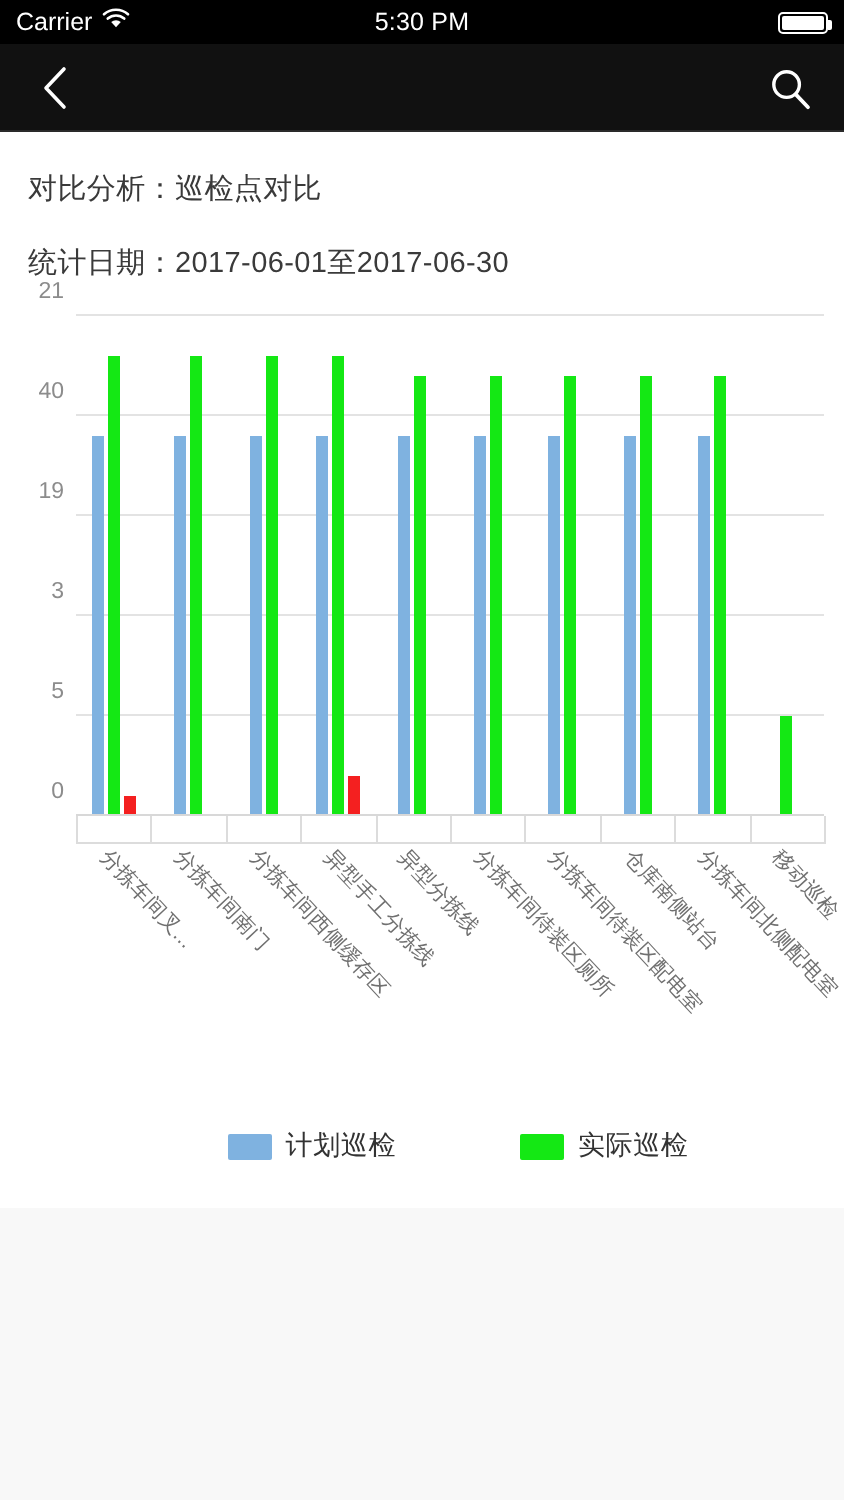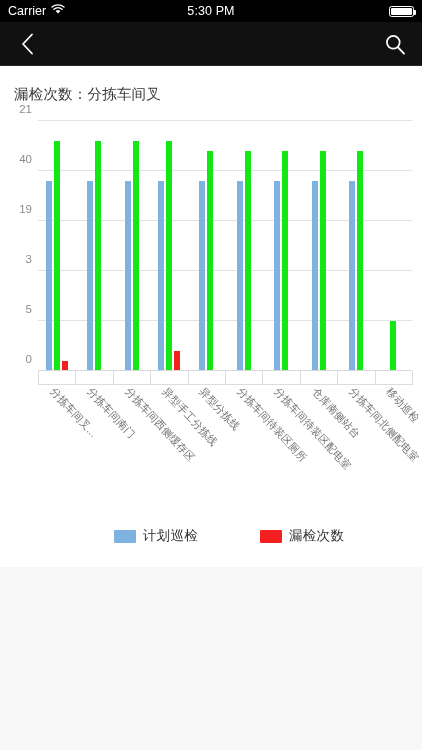--- a/index.html
+++ b/index.html
@@ -141,21 +141,24 @@
     <svg width="22" height="22" viewBox="0 0 22 22">
       <circle cx="9.3" cy="9.3" r="6.4" stroke="#fff" stroke-width="1.7" fill="none"></circle>
       <path d="M14.0 14.3 L20 20.6" stroke="#fff" stroke-width="1.9" fill="none" stroke-linecap="round"></path>
     </svg>
   </div>
 </div>
 
 <div class="card">
 
   <div class="meta-row">
-    <span class="lbl">漏检次数：</span><span class="val">分拣车间叉</span>
+    <span class="lbl">对比分析：</span><span class="val">巡检点对比</span>
+  </div>
+  <div class="meta-row">
+    <span class="lbl">统计日期：</span><span class="val">2017-06-01至2017-06-30</span>
   </div>
 
   <div class="chart-wrap">
     <div class="plot">
       <div id="gridlines">
           <div class="gridline" style="bottom: 0%;"></div>
           <div class="gridline" style="bottom: 20%;"></div>
           <div class="gridline" style="bottom: 40%;"></div>
           <div class="gridline" style="bottom: 60%;"></div>
           <div class="gridline" style="bottom: 80%;"></div>
@@ -261,19 +264,19 @@
         <div class="xlabel" style="left: 95%;">移动巡检</div>
       </div>
   </div>
 
   <div class="legend" id="legend">
       <div class="legend-item">
         <span class="swatch" style="background: rgb(127, 178, 224);"></span>
         <span class="legend-label">计划巡检</span>
       </div>
       <div class="legend-item">
-        <span class="swatch" style="background: rgb(244, 32, 32);"></span>
-        <span class="legend-label">漏检次数</span>
+        <span class="swatch" style="background: rgb(20, 232, 20);"></span>
+        <span class="legend-label">实际巡检</span>
       </div>
     </div>
 </div>
 
 <div class="page-rest"></div>
 
 </body></html>

